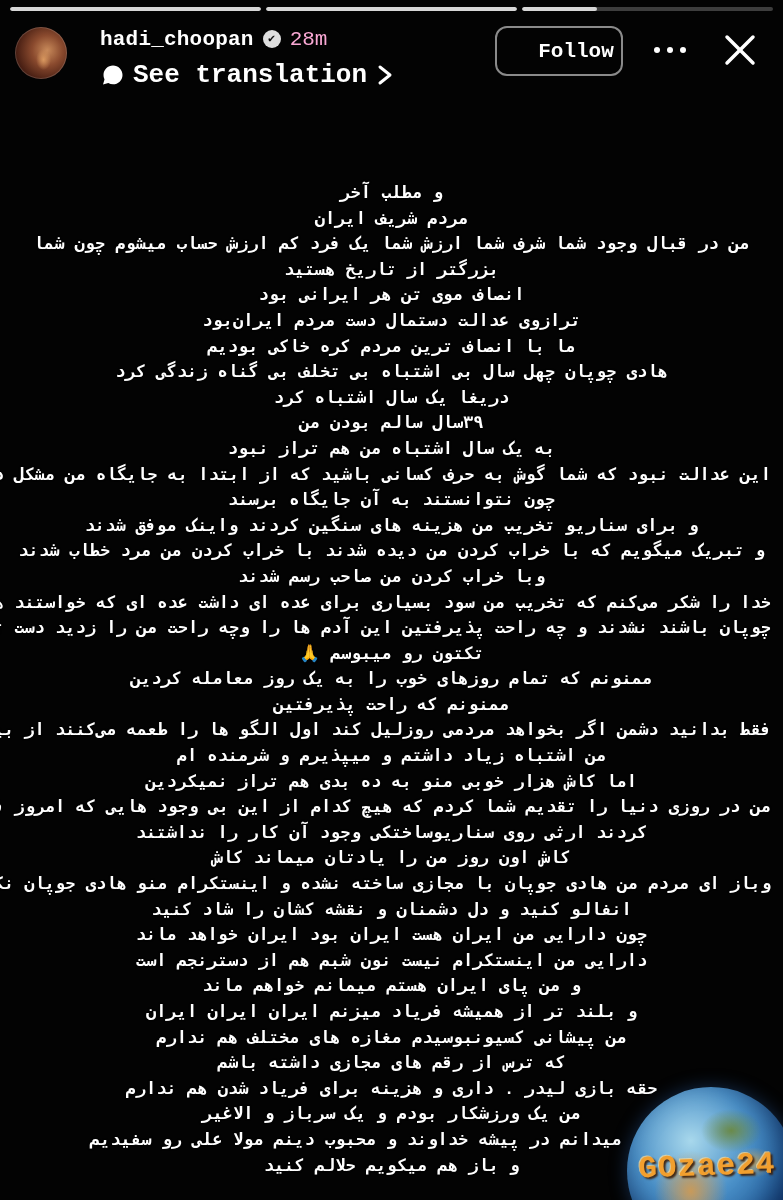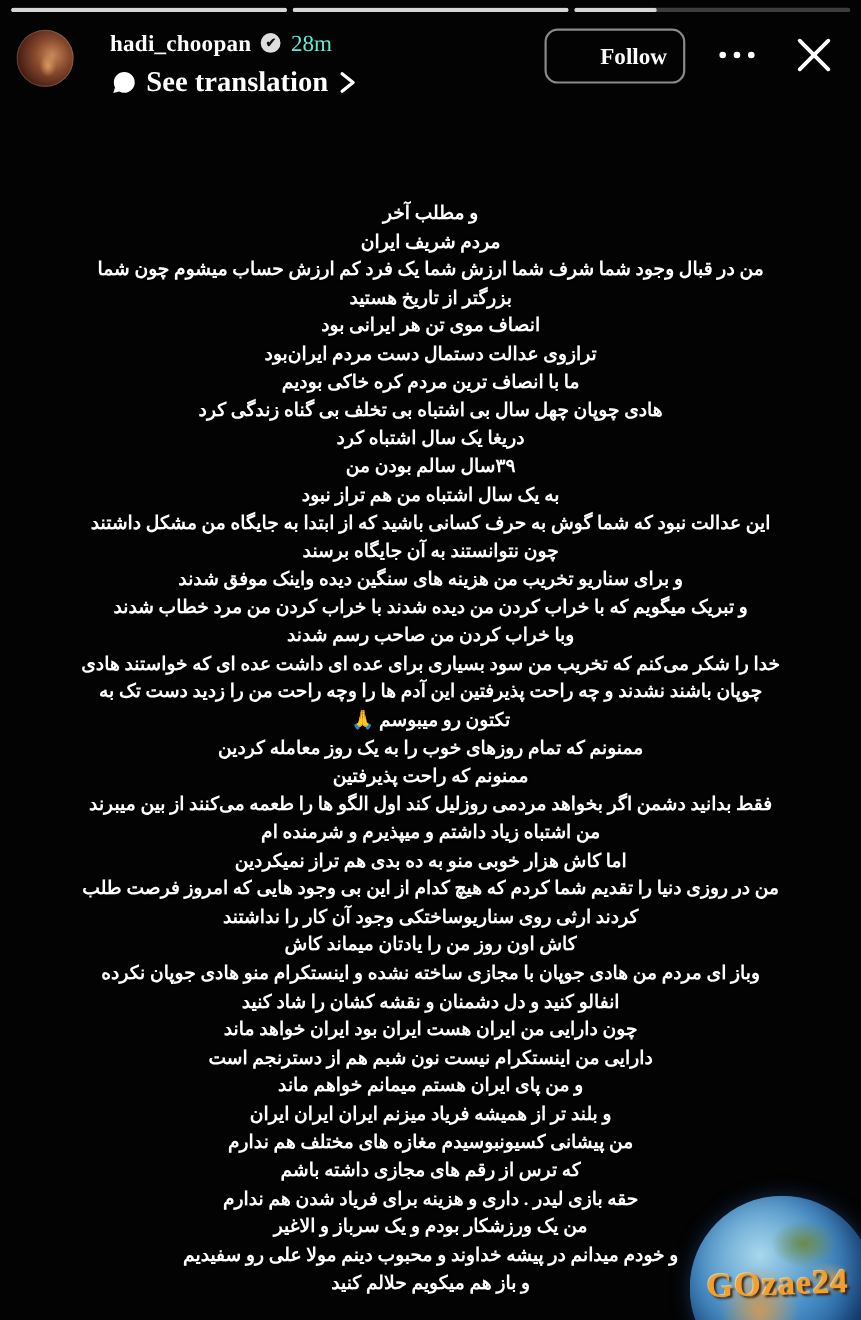--- a/index.html
+++ b/index.html
@@ -1,18 +1,18 @@
 <!DOCTYPE html>
 <html><head>
 <meta charset="utf-8">
 <style>
   html,body{margin:0;padding:0;background:#000;}
   .screen{
     position:relative;width:783px;height:1200px;background:#030303;
-    overflow:hidden;font-family:Liberation Serif, serif;
+    overflow:hidden;font-family:Liberation Mono, monospace;
   }
   
   .progress-row{
     position:absolute;top:7px;left:10px;right:10px;
     display:flex;gap:5px;height:4px;
   }
   .seg{flex:1;height:4px;border-radius:2px;background:#3d3d3d;overflow:hidden;}
   .seg .fill{display:block;height:100%;background:#d6d6d6;border-radius:2px;}
   
   .header{position:absolute;top:24px;left:0;right:0;height:70px;}
@@ -26,21 +26,21 @@
     content:"";position:absolute;left:13px;top:16px;width:26px;height:30px;
     background:radial-gradient(ellipse 10px 14px at 60% 55%, #d9985f 0%, rgba(0,0,0,0) 75%);
   }
   .hdr-left{position:absolute;left:100px;top:0;}
   .row1{display:flex;align-items:center;gap:9px;height:30px;}
   .username{color:#fff;font-weight:bold;font-size:21px;letter-spacing:.2px;}
   .verified{
     width:18px;height:18px;border-radius:50%;background:#dedede;color:#111;
     font-size:12px;line-height:18px;text-align:center;font-weight:bold;display:inline-block;
   }
-  .timestamp{color:#5eead4;font-size:21px;}
+  .timestamp{color:#f9a8d4;font-size:21px;}
   .row2{display:flex;align-items:center;gap:9px;margin-top:7px;height:28px;}
   .bubble-icon svg{display:block;}
   .see-translation{color:#fff;font-weight:bold;font-size:26px;}
   .chev svg{display:block;}
   .hdr-right{position:absolute;right:14px;top:0;display:flex;align-items:center;gap:0;}
   .follow-btn{
     box-sizing:border-box;display:flex;align-items:center;justify-content:center;
     min-width:128px;height:50px;margin-top:2px;
     border:2px solid #8a8a8a;border-radius:12px;background:transparent;
     color:#fff;font-weight:bold;font-size:21px;font-family:inherit;cursor:pointer;padding-left:40px;
@@ -143,21 +143,21 @@
       <div class="text-line">بزرگتر از تاریخ هستید</div>
       <div class="text-line">انصاف موی تن هر ایرانی بود</div>
       <div class="text-line">ترازوی عدالت دستمال دست مردم ایران‌بود</div>
       <div class="text-line">ما با انصاف ترین مردم کره خاکی بودیم</div>
       <div class="text-line">هادی چوپان چهل سال بی اشتباه بی تخلف بی گناه زندگی کرد</div>
       <div class="text-line">دریغا یک سال اشتباه کرد</div>
       <div class="text-line">۳۹سال سالم بودن من</div>
       <div class="text-line">به یک سال اشتباه من  هم تراز نبود</div>
       <div class="text-line">این عدالت نبود که شما گوش به حرف کسانی باشید که از ابتدا به جایگاه من مشکل داشتند</div>
       <div class="text-line">چون نتوانستند به آن جایگاه برسند</div>
-      <div class="text-line">و برای سناریو تخریب من هزینه های سنگین دیده واینک موفق شدند</div>
+      <div class="text-line">و برای سناریو تخریب من هزینه های سنگین کردند واینک موفق شدند</div>
       <div class="text-line">و تبریک میگویم که با خراب کردن من دیده شدند با خراب کردن من مرد خطاب شدند</div>
       <div class="text-line">وبا خراب کردن من صاحب رسم شدند</div>
       <div class="text-line">خدا را شکر می‌کنم که تخریب من سود بسیاری برای عده ای داشت عده ای که خواستند هادی</div>
       <div class="text-line">چوپان باشند نشدند  و چه راحت پذیرفتین این آدم ها را  وچه راحت من را زدید دست تک به</div>
       <div class="text-line">تکتون رو میبوسم 🙏</div>
       <div class="text-line">ممنونم که تمام روزهای خوب را به یک روز معامله کردین</div>
       <div class="text-line">ممنونم که راحت پذیرفتین</div>
       <div class="text-line">فقط بدانید دشمن اگر بخواهد مردمی روزلیل کند اول الگو ها را طعمه می‌کنند از بین میبرند</div>
       <div class="text-line">من اشتباه زیاد داشتم و میپذیرم و شرمنده ام</div>
       <div class="text-line">اما کاش هزار خوبی منو به ده بدی هم تراز نمیکردین</div>

